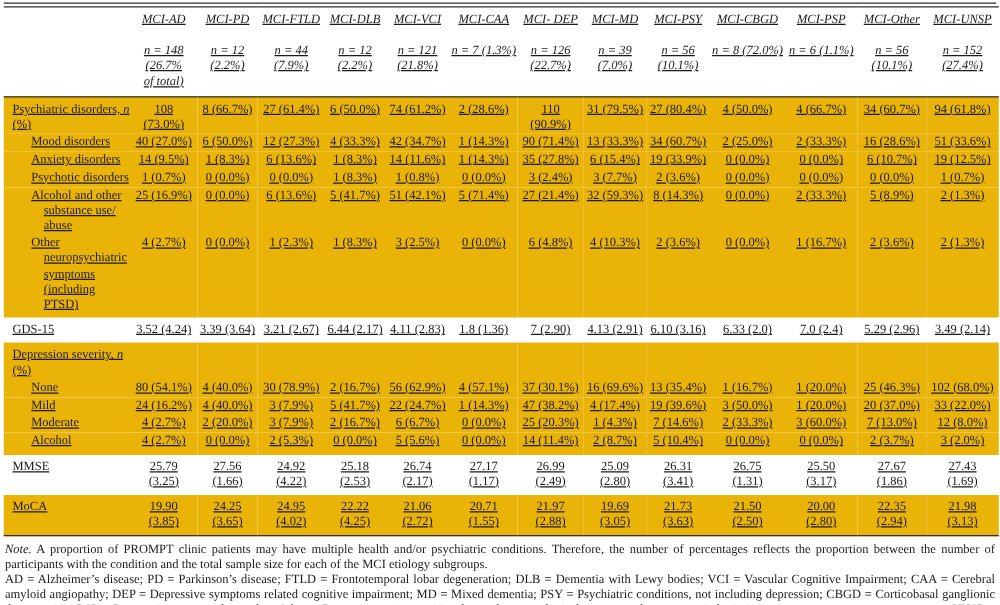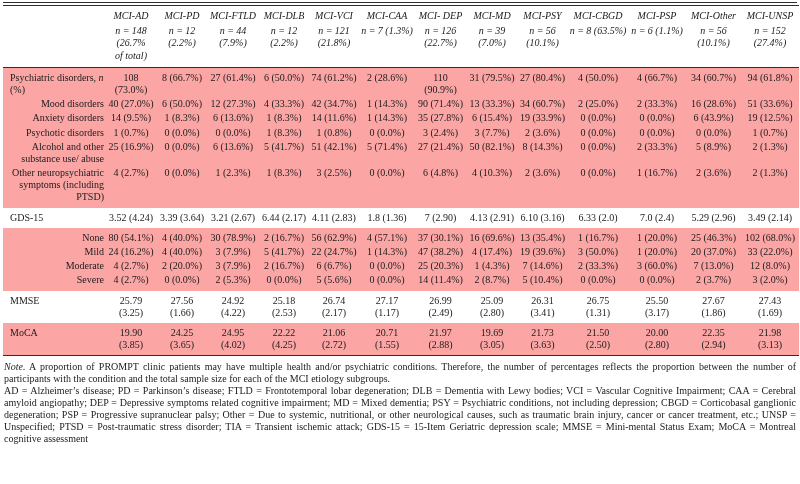--- a/index.html
+++ b/index.html
@@ -14,40 +14,41 @@
     padding-top:2px;
   }
   table{
     width:794px;
     table-layout:fixed;
     border-collapse:collapse;
     border-top:1px solid #2e2e2e;
     border-bottom:1px solid #2e2e2e;
     font-size:10px;
     line-height:1.22;
+    text-decoration:underline;
   }
   thead tr{border-bottom:1px solid #2e2e2e;}
   thead th{
     font-weight:normal;font-style:italic;
     text-align:center;vertical-align:top;
     padding:4px 1px 5px 1px;
   }
   .colname{white-space:nowrap;}
-  .colsub{white-space:pre-line;margin-top:3px;}
-  tbody.shade{background:#fca5a5;}
+  .colsub{white-space:pre-line;margin-top:13px;}
+  tbody.shade{background:#eab308;}
   td{
     text-align:center;vertical-align:top;
     padding:1px 0;
     white-space:pre-line;
   }
   th.lbl{
     font-weight:normal;text-align:left;vertical-align:top;
     padding:1px 0 1px 7px;
   }
-  th.lbl.ind{padding-left:7px;text-indent:-10px;text-align:right;}
+  th.lbl.ind{padding-left:32px;text-indent:-10px;}
   tbody tr:first-child td, tbody tr:first-child th{padding-top:4px;}
   tbody tr:last-child td, tbody tr:last-child th{padding-bottom:4px;}
   .note{
     margin:5px 4px 0 4px;
     font-size:10px;line-height:1.2;
   }
   .note p{margin:0;text-align:justify;}
 </style>
 </head>
 <body>
@@ -113,21 +114,21 @@
             <div class="colsub">n = 39
 (7.0%)</div>
           </th>
           <th>
             <div class="colname">MCI-PSY</div>
             <div class="colsub">n = 56
 (10.1%)</div>
           </th>
           <th>
             <div class="colname">MCI-CBGD</div>
-            <div class="colsub">n = 8 (63.5%)</div>
+            <div class="colsub">n = 8 (72.0%)</div>
           </th>
           <th>
             <div class="colname">MCI-PSP</div>
             <div class="colsub">n = 6 (1.1%)</div>
           </th>
           <th>
             <div class="colname">MCI-Other</div>
             <div class="colsub">n = 56
 (10.1%)</div>
           </th>
@@ -179,21 +180,21 @@
           <td>1 (8.3%)</td>
           <td>6 (13.6%)</td>
           <td>1 (8.3%)</td>
           <td>14 (11.6%)</td>
           <td>1 (14.3%)</td>
           <td>35 (27.8%)</td>
           <td>6 (15.4%)</td>
           <td>19 (33.9%)</td>
           <td>0 (0.0%)</td>
           <td>0 (0.0%)</td>
-          <td>6 (43.9%)</td>
+          <td>6 (10.7%)</td>
           <td>19 (12.5%)</td>
         </tr>
         <tr>
           <th class="lbl ind" scope="row">Psychotic disorders</th>
           <td>1 (0.7%)</td>
           <td>0 (0.0%)</td>
           <td>0 (0.0%)</td>
           <td>1 (8.3%)</td>
           <td>1 (0.8%)</td>
           <td>0 (0.0%)</td>
@@ -207,21 +208,21 @@
         </tr>
         <tr>
           <th class="lbl ind" scope="row">Alcohol and other substance use/ abuse</th>
           <td>25 (16.9%)</td>
           <td>0 (0.0%)</td>
           <td>6 (13.6%)</td>
           <td>5 (41.7%)</td>
           <td>51 (42.1%)</td>
           <td>5 (71.4%)</td>
           <td>27 (21.4%)</td>
-          <td>50 (82.1%)</td>
+          <td>32 (59.3%)</td>
           <td>8 (14.3%)</td>
           <td>0 (0.0%)</td>
           <td>2 (33.3%)</td>
           <td>5 (8.9%)</td>
           <td>2 (1.3%)</td>
         </tr>
         <tr>
           <th class="lbl ind" scope="row">Other neuropsychiatric symptoms (including PTSD)</th>
           <td>4 (2.7%)</td>
           <td>0 (0.0%)</td>
@@ -251,20 +252,36 @@
           <td>4.13 (2.91)</td>
           <td>6.10 (3.16)</td>
           <td>6.33 (2.0)</td>
           <td>7.0 (2.4)</td>
           <td>5.29 (2.96)</td>
           <td>3.49 (2.14)</td>
         </tr>
       </tbody>
       <tbody class="shade">
         <tr>
+          <th class="lbl" scope="row">Depression severity, <i>n</i> (%)</th>
+          <td></td>
+          <td></td>
+          <td></td>
+          <td></td>
+          <td></td>
+          <td></td>
+          <td></td>
+          <td></td>
+          <td></td>
+          <td></td>
+          <td></td>
+          <td></td>
+          <td></td>
+        </tr>
+        <tr>
           <th class="lbl ind" scope="row">None</th>
           <td>80 (54.1%)</td>
           <td>4 (40.0%)</td>
           <td>30 (78.9%)</td>
           <td>2 (16.7%)</td>
           <td>56 (62.9%)</td>
           <td>4 (57.1%)</td>
           <td>37 (30.1%)</td>
           <td>16 (69.6%)</td>
           <td>13 (35.4%)</td>
@@ -299,21 +316,21 @@
           <td>0 (0.0%)</td>
           <td>25 (20.3%)</td>
           <td>1 (4.3%)</td>
           <td>7 (14.6%)</td>
           <td>2 (33.3%)</td>
           <td>3 (60.0%)</td>
           <td>7 (13.0%)</td>
           <td>12 (8.0%)</td>
         </tr>
         <tr>
-          <th class="lbl ind" scope="row">Severe</th>
+          <th class="lbl ind" scope="row">Alcohol</th>
           <td>4 (2.7%)</td>
           <td>0 (0.0%)</td>
           <td>2 (5.3%)</td>
           <td>0 (0.0%)</td>
           <td>5 (5.6%)</td>
           <td>0 (0.0%)</td>
           <td>14 (11.4%)</td>
           <td>2 (8.7%)</td>
           <td>5 (10.4%)</td>
           <td>0 (0.0%)</td>

